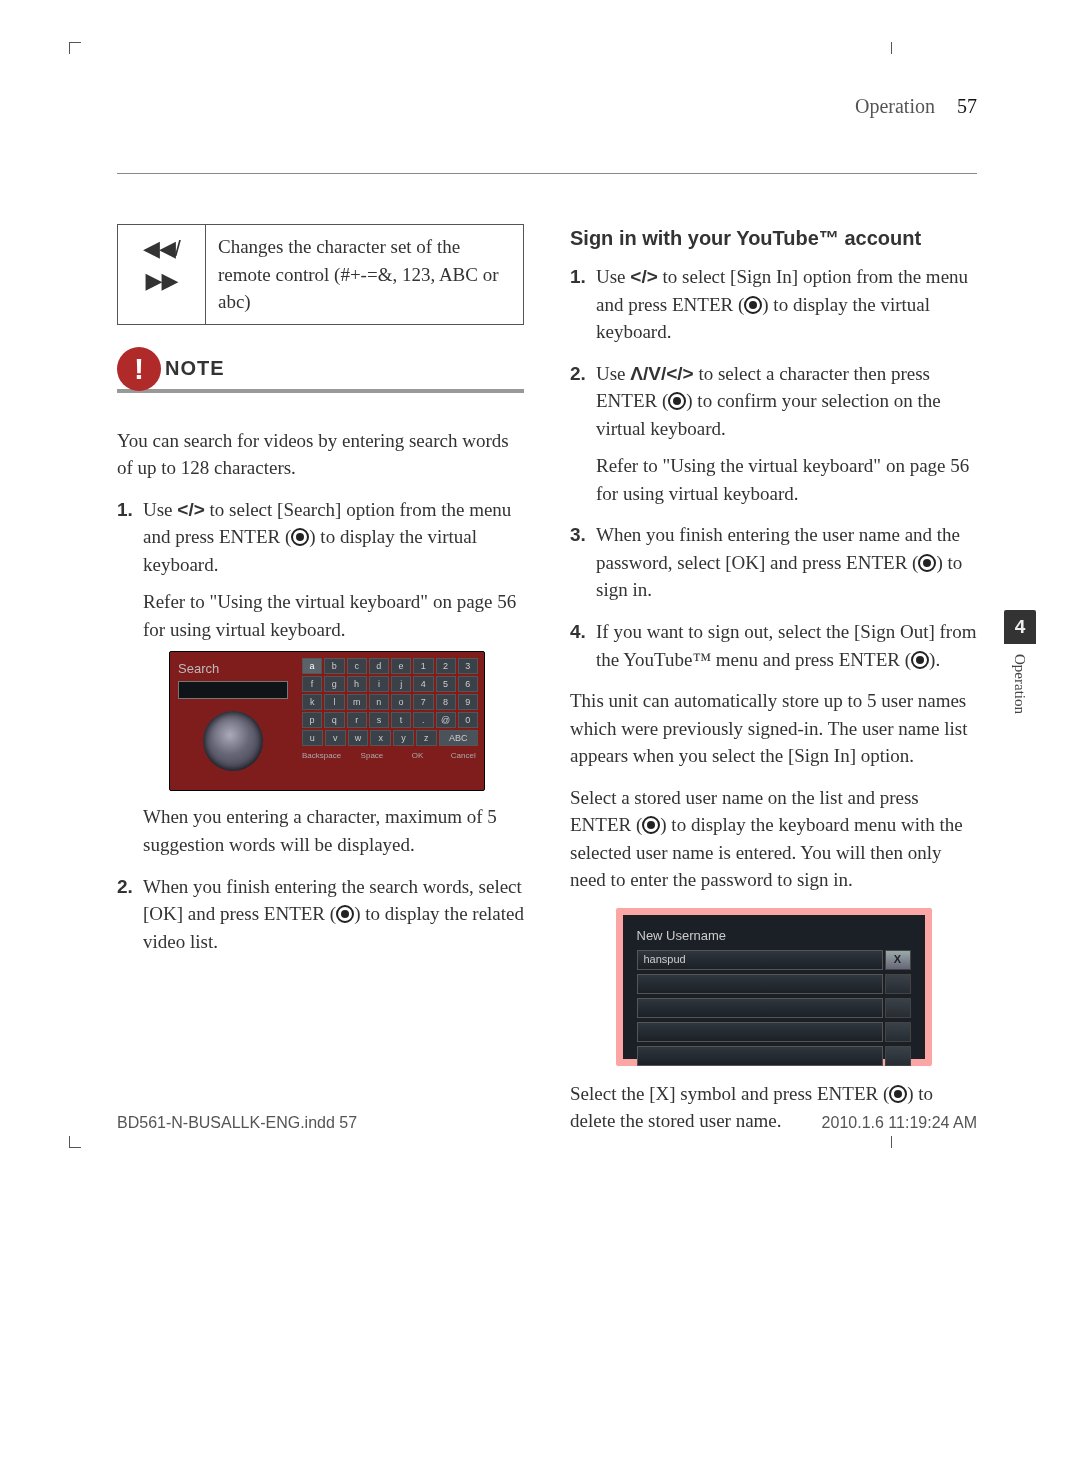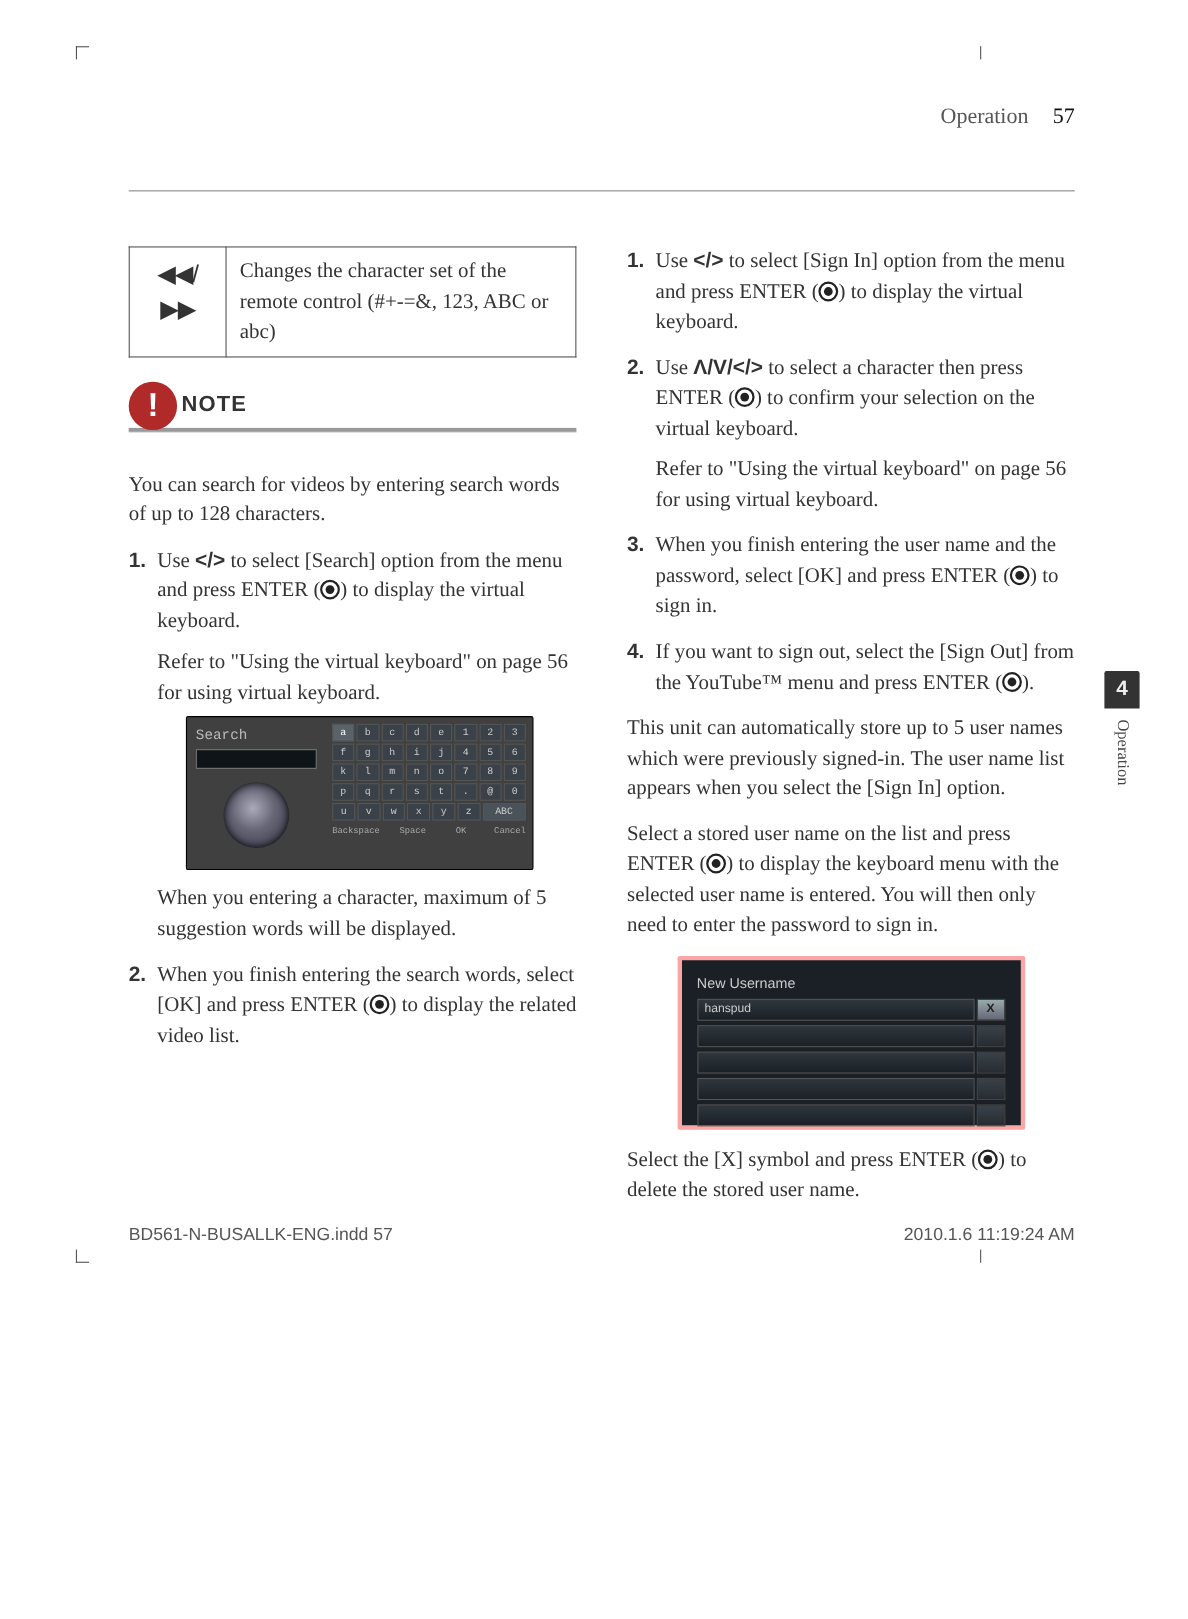--- a/index.html
+++ b/index.html
@@ -26,32 +26,32 @@
   .note-body { font-size: 17px; color: #666; padding: 6px 0 8px 0; line-height: 1.4; }
   .note-rule2 { border-top: 1px solid #999; margin-bottom: 34px; }
   h3.subhead { font-family: Arial, sans-serif; font-size: 20px; font-weight: bold; margin-bottom: 10px; }
   p.body { margin-bottom: 14px; }
   ol { list-style: none; padding-left: 0; }
   ol li { margin-bottom: 14px; padding-left: 26px; position: relative; }
   ol li .num { position: absolute; left: 0; font-weight: bold; font-family: Arial, sans-serif; }
   ol li p.sub { margin-top: 10px; }
   .enter-icon { display: inline-block; width: 18px; height: 18px; border: 2px solid #222; border-radius: 50%; position: relative; vertical-align: -3px; }
   .enter-icon::before { content: ""; position: absolute; width: 8px; height: 8px; border-radius: 50%; background: #222; top: 3px; left: 3px; }
-  .screenshot { width: 316px; height: 140px; background: #404040; border: 1px solid #000; margin: 8px 0 12px 26px; position: relative; font-family: Liberation Mono, monospace; color: #ddd; font-size: 12px; display: flex; border-radius: 2px; overflow: hidden; }
+  .screenshot { width: 316px; height: 140px; background: #7f1d1d; border: 1px solid #000; margin: 8px 0 12px 26px; position: relative; font-family: Liberation Sans, sans-serif; color: #ddd; font-size: 12px; display: flex; border-radius: 2px; overflow: hidden; }
   .ss-left { width: 126px; padding: 8px; }
   .ss-search-label { color: #bbb; font-size: 13px; margin-bottom: 2px; }
   .ss-input { height: 18px; background: #0e1418; border: 1px solid #777; margin-bottom: 12px; }
   .ss-disc { width: 60px; height: 60px; border-radius: 50%; background: radial-gradient(circle at 45% 40%, #aab 0%, #667 40%, #334 100%); margin: 0 auto; box-shadow: inset 0 0 8px #000; }
   .ss-right { flex: 1; padding: 6px 6px 4px 6px; }
   .kb-row { display: flex; gap: 2px; margin-bottom: 2px; }
   .kb-key { flex: 1; height: 16px; background: #3a4148; border: 1px solid #555; font-size: 9px; display: flex; align-items: center; justify-content: center; color: #ccc; }
   .kb-key.hl { background: #5a626a; color: #fff; }
   .kb-bottom { display: flex; gap: 16px; margin-top: 4px; }
   .kb-bottom .k { flex: 1; font-size: 8px; text-align: center; color: #aaa; }
-  .user-screenshot { width: 316px; height: 158px; background: #1a2026; border: 4px solid #fca5a5; margin: 14px auto 14px auto; padding: 12px 14px; font-family: Arial, sans-serif; color: #ddd; font-size: 12px; border-radius: 2px; }
+  .user-screenshot { width: 316px; height: 158px; background: #1a2026; border: 7px solid #fca5a5; margin: 14px auto 14px auto; padding: 12px 14px; font-family: Arial, sans-serif; color: #ddd; font-size: 12px; border-radius: 2px; }
   .us-title { font-size: 13px; color: #ccc; margin-bottom: 4px; }
   .us-row { display: flex; gap: 2px; margin-bottom: 4px; }
   .us-slot { flex: 1; height: 20px; background: linear-gradient(#2f363d, #1a2026); border: 1px solid #555; display: flex; align-items: center; padding: 0 6px; font-size: 11px; color: #ccc; }
   .us-x { width: 26px; height: 20px; background: linear-gradient(#9aa, #667); border: 1px solid #444; display: flex; align-items: center; justify-content: center; color: #222; font-weight: bold; font-size: 11px; }
   .side-tab { position: absolute; right: 44px; top: 610px; width: 32px; height: 156px; }
   .tab-num { width: 32px; height: 34px; background: #333; color: #eee; display: flex; align-items: center; justify-content: center; font-family: Arial, sans-serif; font-weight: bold; font-size: 19px; border-radius: 2px 2px 0 0; }
   .tab-label { writing-mode: vertical-rl; font-size: 15px; color: #444; padding-top: 10px; margin-left: 7px; }
   .footer { position: absolute; bottom: 56px; left: 117px; right: 103px; display: flex; justify-content: space-between; font-size: 16px; font-family: Arial, sans-serif; color: #555; }
   .glyph { font-family: Arial, sans-serif; }
 </style>
@@ -168,20 +168,21 @@
           <p class="sub" style="margin-left:0">When you entering a character, maximum of 5 suggestion words will be displayed.</p>
         </li>
         <li>
           <span class="num">2.</span>
           <span>When you finish entering the search words, select [OK] and press ENTER (</span><span class="enter-icon"></span><span>) to display the related video list.</span>
         </li>
       </ol>
     </div>
 
     <div class="col">
+      <h3 class="subhead">Sign in with your YouTube™ account</h3>
 
       <ol>
         <li>
           <span class="num">1.</span>
           <span>Use </span><b class="glyph">&lt;/&gt;</b><span> to select [Sign In] option from the menu and press ENTER (</span><span class="enter-icon"></span><span>) to display the virtual keyboard.</span>
         </li>
         <li>
           <span class="num">2.</span>
           <span>Use </span><b class="glyph">Λ/V/&lt;/&gt;</b><span> to select a character then press ENTER (</span><span class="enter-icon"></span><span>) to confirm your selection on the virtual keyboard.</span>
           <p class="sub">Refer to "Using the virtual keyboard" on page 56 for using virtual keyboard.</p>

